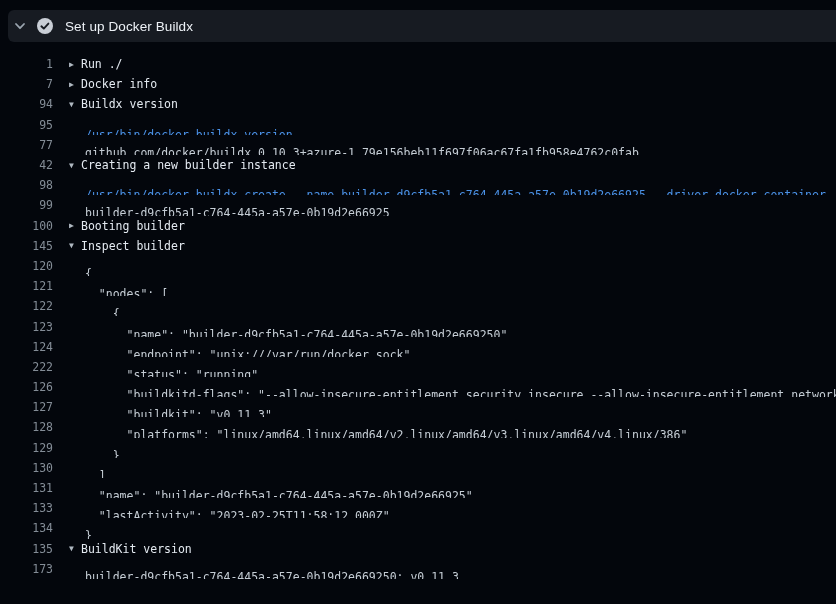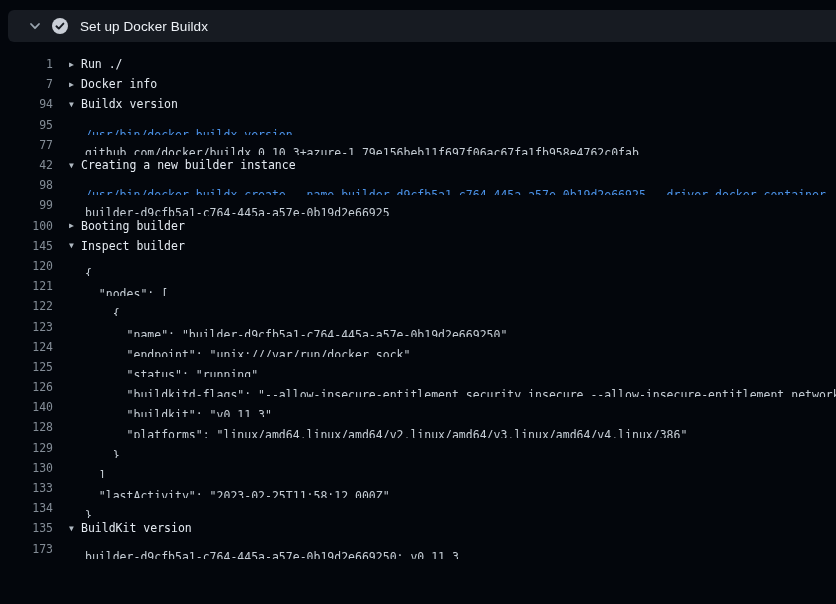--- a/index.html
+++ b/index.html
@@ -11,21 +11,21 @@
     font-family: "DejaVu Sans Mono", "Liberation Mono", monospace;
   }
   .step-header {
     position: absolute;
     left: 8px; top: 10px; right: 0;
     height: 32px;
     background: #171b22;
     border-radius: 6px 0 0 6px;
     display: flex;
     align-items: center;
-    padding-left: 20px;
+    padding-left: 5px;
     box-sizing: border-box;
     cursor: pointer;
   }
   .chev { width: 14px; height: 14px; margin: 0 9px 0 0; flex: none; display: flex; align-items: center; justify-content: center; }
   .check { width: 18px; height: 18px; margin-right: 11px; flex: none; }
   .step-title {
     font-family: "Liberation Sans", "DejaVu Sans", sans-serif;
     font-size: 13.5px;
     font-weight: 500;
     color: #edf1f6;
@@ -191,35 +191,35 @@
     </span>
   </div>
     <div class="row output">
     <span class="num">124</span>
     <span class="content">
       
       <span class="text">      "endpoint": "unix:///var/run/docker.sock",</span>
     </span>
   </div>
     <div class="row output">
-    <span class="num">125</span>
+    <span class="num">222</span>
     <span class="content">
       
       <span class="text">      "status": "running",</span>
     </span>
   </div>
     <div class="row output">
     <span class="num">126</span>
     <span class="content">
       
       <span class="text">      "buildkitd-flags": "--allow-insecure-entitlement security.insecure --allow-insecure-entitlement network.host",</span>
     </span>
   </div>
     <div class="row output">
-    <span class="num">140</span>
+    <span class="num">127</span>
     <span class="content">
       
       <span class="text">      "buildkit": "v0.11.3",</span>
     </span>
   </div>
     <div class="row output">
     <span class="num">128</span>
     <span class="content">
       
       <span class="text">      "platforms": "linux/amd64,linux/amd64/v2,linux/amd64/v3,linux/amd64/v4,linux/386"</span>
@@ -230,20 +230,27 @@
     <span class="content">
       
       <span class="text">    }</span>
     </span>
   </div>
     <div class="row output">
     <span class="num">130</span>
     <span class="content">
       
       <span class="text">  ],</span>
+    </span>
+  </div>
+    <div class="row output">
+    <span class="num">131</span>
+    <span class="content">
+      
+      <span class="text">  "name": "builder-d9cfb5a1-c764-445a-a57e-0b19d2e66925",</span>
     </span>
   </div>
     <div class="row output">
     <span class="num">133</span>
     <span class="content">
       
       <span class="text">  "lastActivity": "2023-02-25T11:58:12.000Z"</span>
     </span>
   </div>
     <div class="row output">

